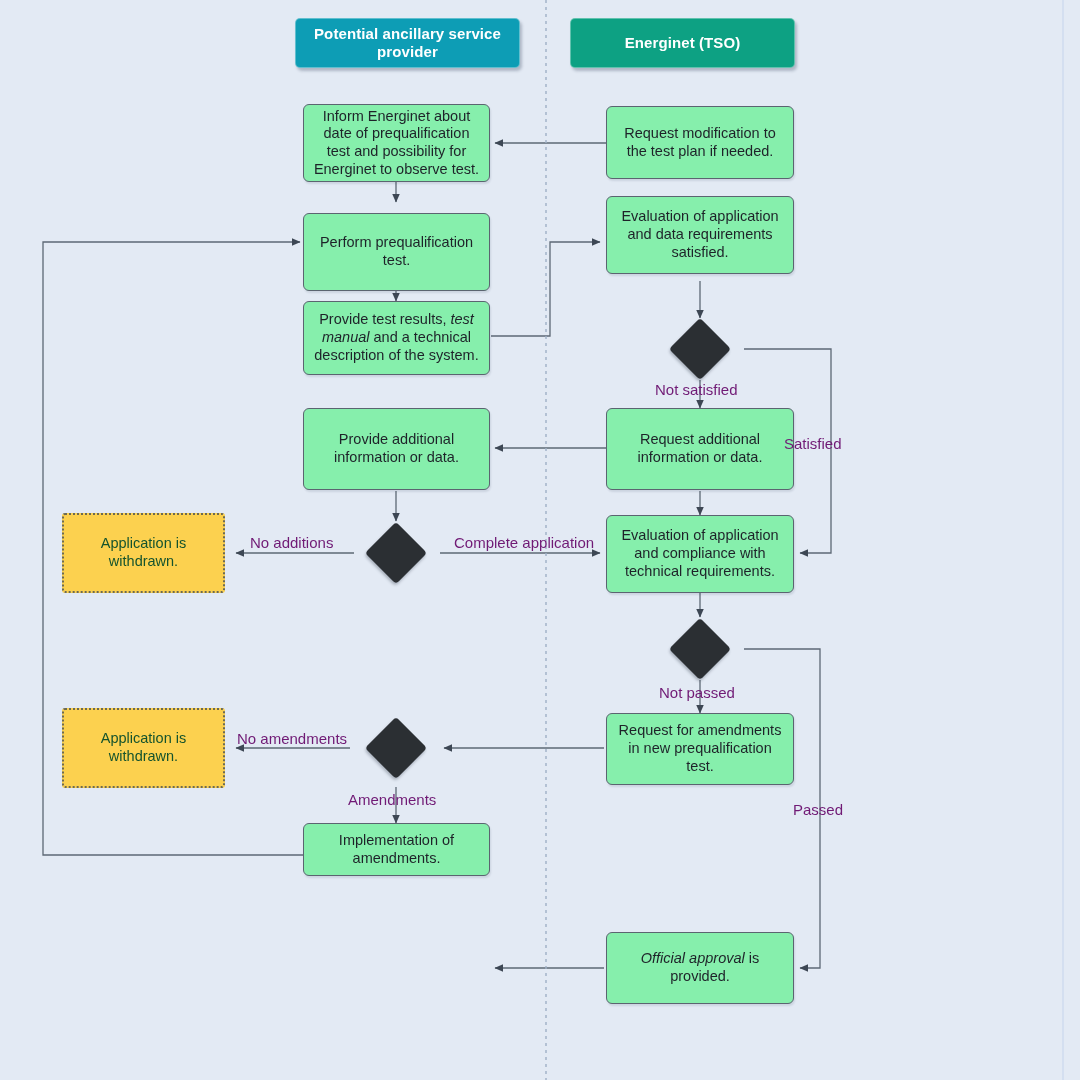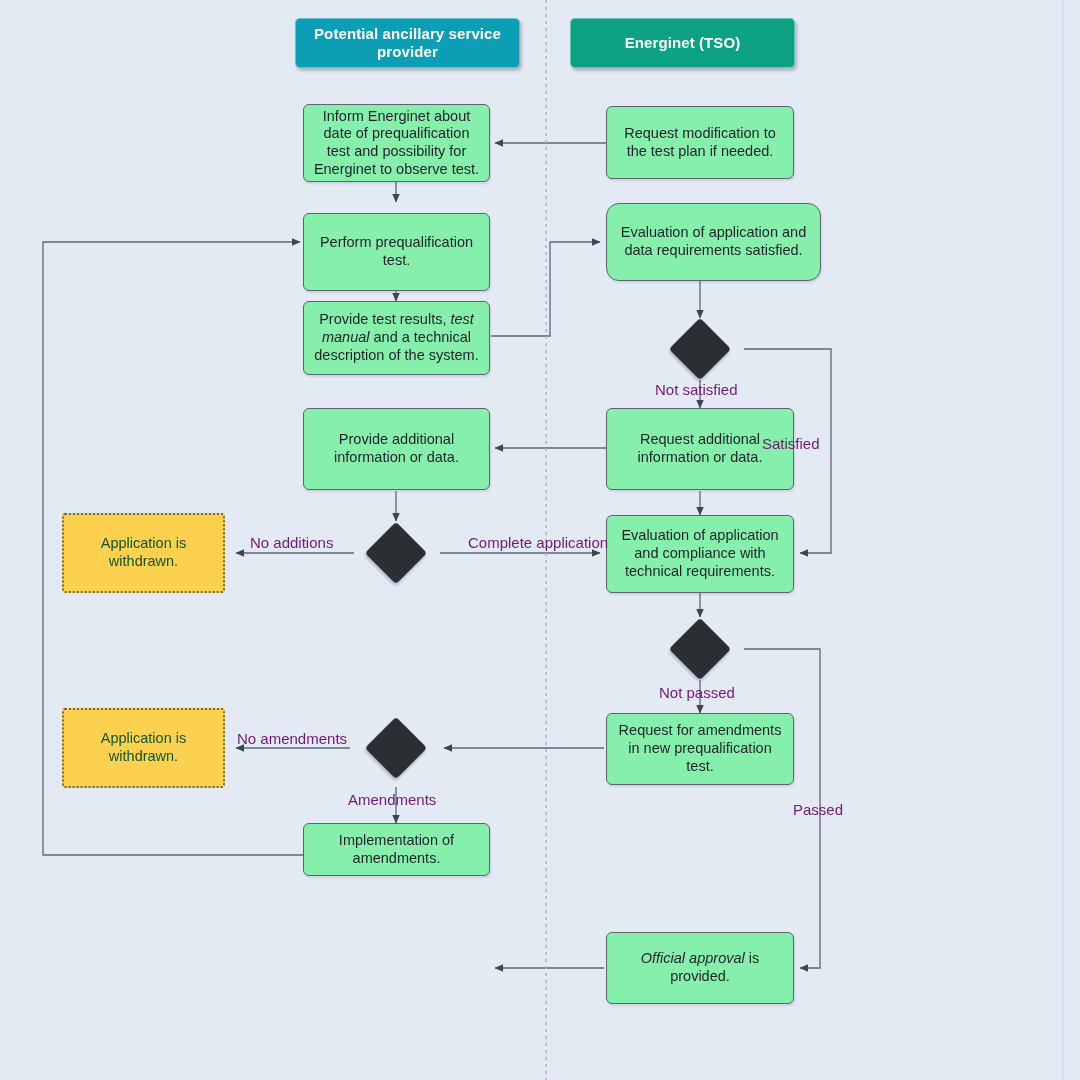--- a/index.html
+++ b/index.html
@@ -160,21 +160,21 @@
 
   <div class="node proc" style="left:303px; top:823px; width:187px; height:53px;">
     <span>Implementation of amendments.</span>
   </div>
 
 
   <div class="node proc" style="left:606px; top:106px; width:188px; height:73px;">
     <span>Request modification to the test plan if needed.</span>
   </div>
 
-  <div class="node proc" style="left:606px; top:203px; width:215px; height:78px;border-radius:13px;">
+  <div class="node proc" style="left:606px; top:196px; width:188px; height:78px;">
     <span>Evaluation of application and data requirements satisfied.</span>
   </div>
 
   <div class="node proc" style="left:606px; top:515px; width:188px; height:78px;">
     <span>Evaluation of application and compliance with technical requirements.</span>
   </div>
 
   <div class="node proc" style="left:606px; top:408px; width:188px; height:82px;">
     <span>Request additional information or data.</span>
   </div>
@@ -187,25 +187,25 @@
     <span><em>Official approval</em><span> is provided.</span></span>
   </div>
 
   <div class="diamond" style="left:678px; top:327px; width:44px; height:44px;"></div>
   <div class="diamond" style="left:374px; top:531px; width:44px; height:44px;"></div>
   <div class="diamond" style="left:678px; top:627px; width:44px; height:44px;"></div>
   <div class="diamond" style="left:374px; top:726px; width:44px; height:44px;"></div>
 
   <div class="edge-label" style="left:655px; top:381px;">Not satisfied</div>
 
-  <div class="edge-label" style="left:762px; top:435px;">Satisfied</div>
+  <div class="edge-label" style="left:784px; top:435px;">Satisfied</div>
 
   <div class="edge-label" style="left:250px; top:534px;">No additions</div>
 
-  <div class="edge-label" style="left:468px; top:534px;">Complete application</div>
+  <div class="edge-label" style="left:454px; top:534px;">Complete application</div>
 
   <div class="edge-label" style="left:659px; top:684px;">Not passed</div>
 
   <div class="edge-label" style="left:793px; top:801px;">Passed</div>
 
   <div class="edge-label" style="left:237px; top:730px;">No amendments</div>
 
   <div class="edge-label" style="left:348px; top:791px;">Amendments</div>
 
 </div>

